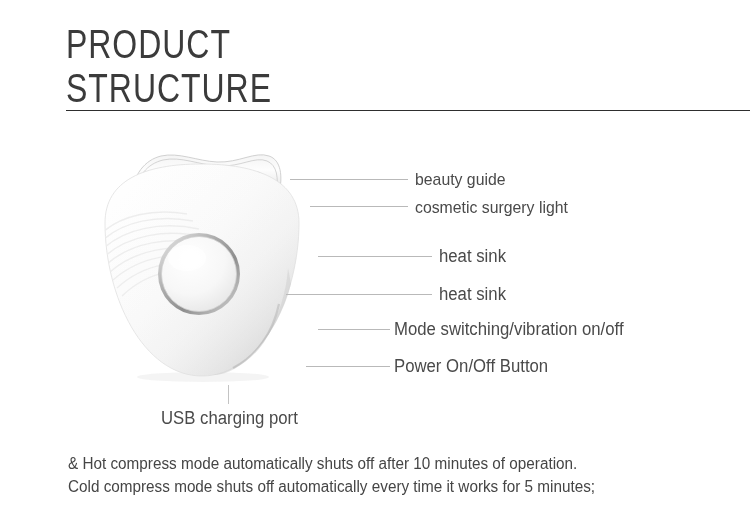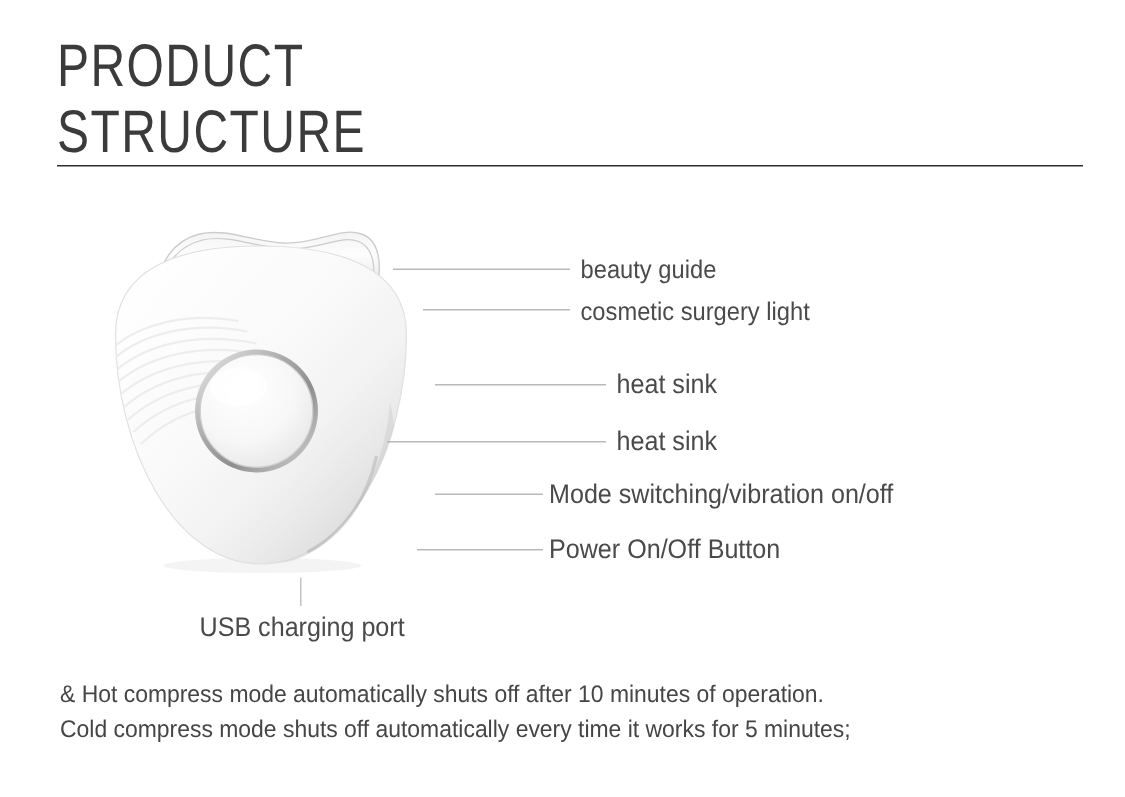--- a/index.html
+++ b/index.html
@@ -4,21 +4,21 @@
 <style>
   * { margin:0; padding:0; box-sizing:border-box; }
   html,body { width:750px; height:531px; }
   body {
     font-family:"Liberation Sans", sans-serif;
     background:#ffffff;
     position:relative;
     overflow:hidden;
     color:#3a3a3a;
   }
-  #page { position:absolute; inset:0; width:628px; height:531px; background:#fff; }
+  #page { position:absolute; inset:0; width:628px; height:531px; background:#fff;margin-left:28px; }
 
   
   .page-title {
     position:absolute;
     left:38px; top:22px;
     width:420px;
     font-family:"Liberation Sans", sans-serif;
     font-size:40px;
     line-height:44px;
     font-weight:400;

